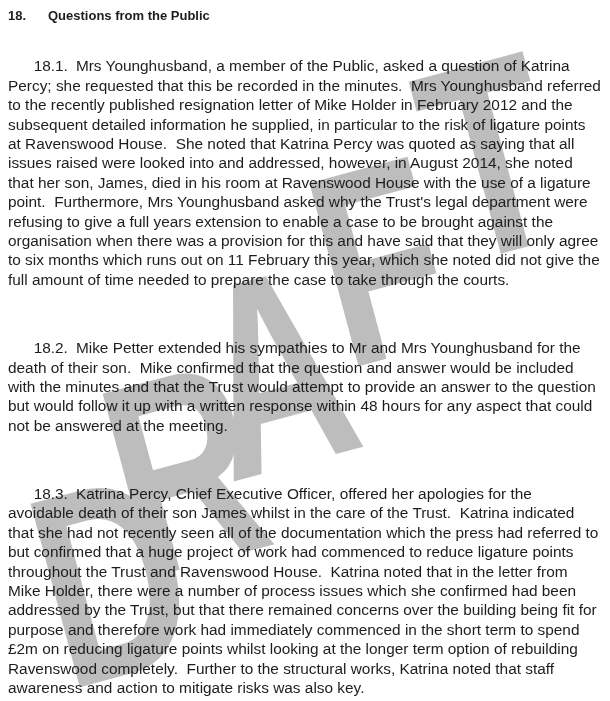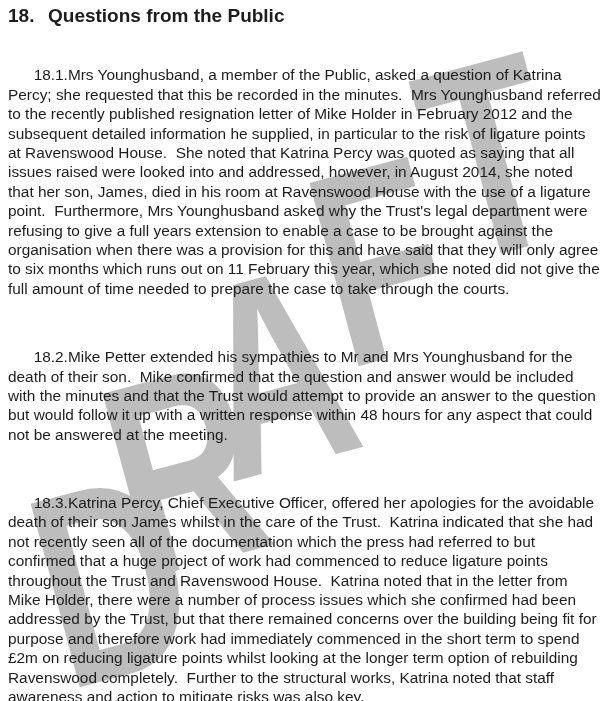--- a/index.html
+++ b/index.html
@@ -41,35 +41,35 @@
 
   .content {
     position: relative;
     z-index: 1;
     padding: 6px 9px 0 8px;
     color: #1d1d1d;
     font-size: 15.4px;
     line-height: 19.4px;
   }
   .heading {
-    font-size: 19px;
+    font-size: 13px;
     font-weight: bold;
-    margin: 0 0 20px 0;
+    margin: 0 0 11px 0;
     line-height: 20px;
   }
   .heading .h-num {
     display: inline-block;
     width: 40px;
   }
   .para {
     margin: 0 0 10px 0;
     white-space: pre-wrap;
   }
   .para .p-num {
-    margin-right: 0;
+    margin-right: 8px;
   }
 </style>
 </head>
 <body>
 
 <div class="page">
 
   <div class="watermark">
     <span class="wm-letter l0">D</span>
     <span class="wm-letter l1">R</span>

